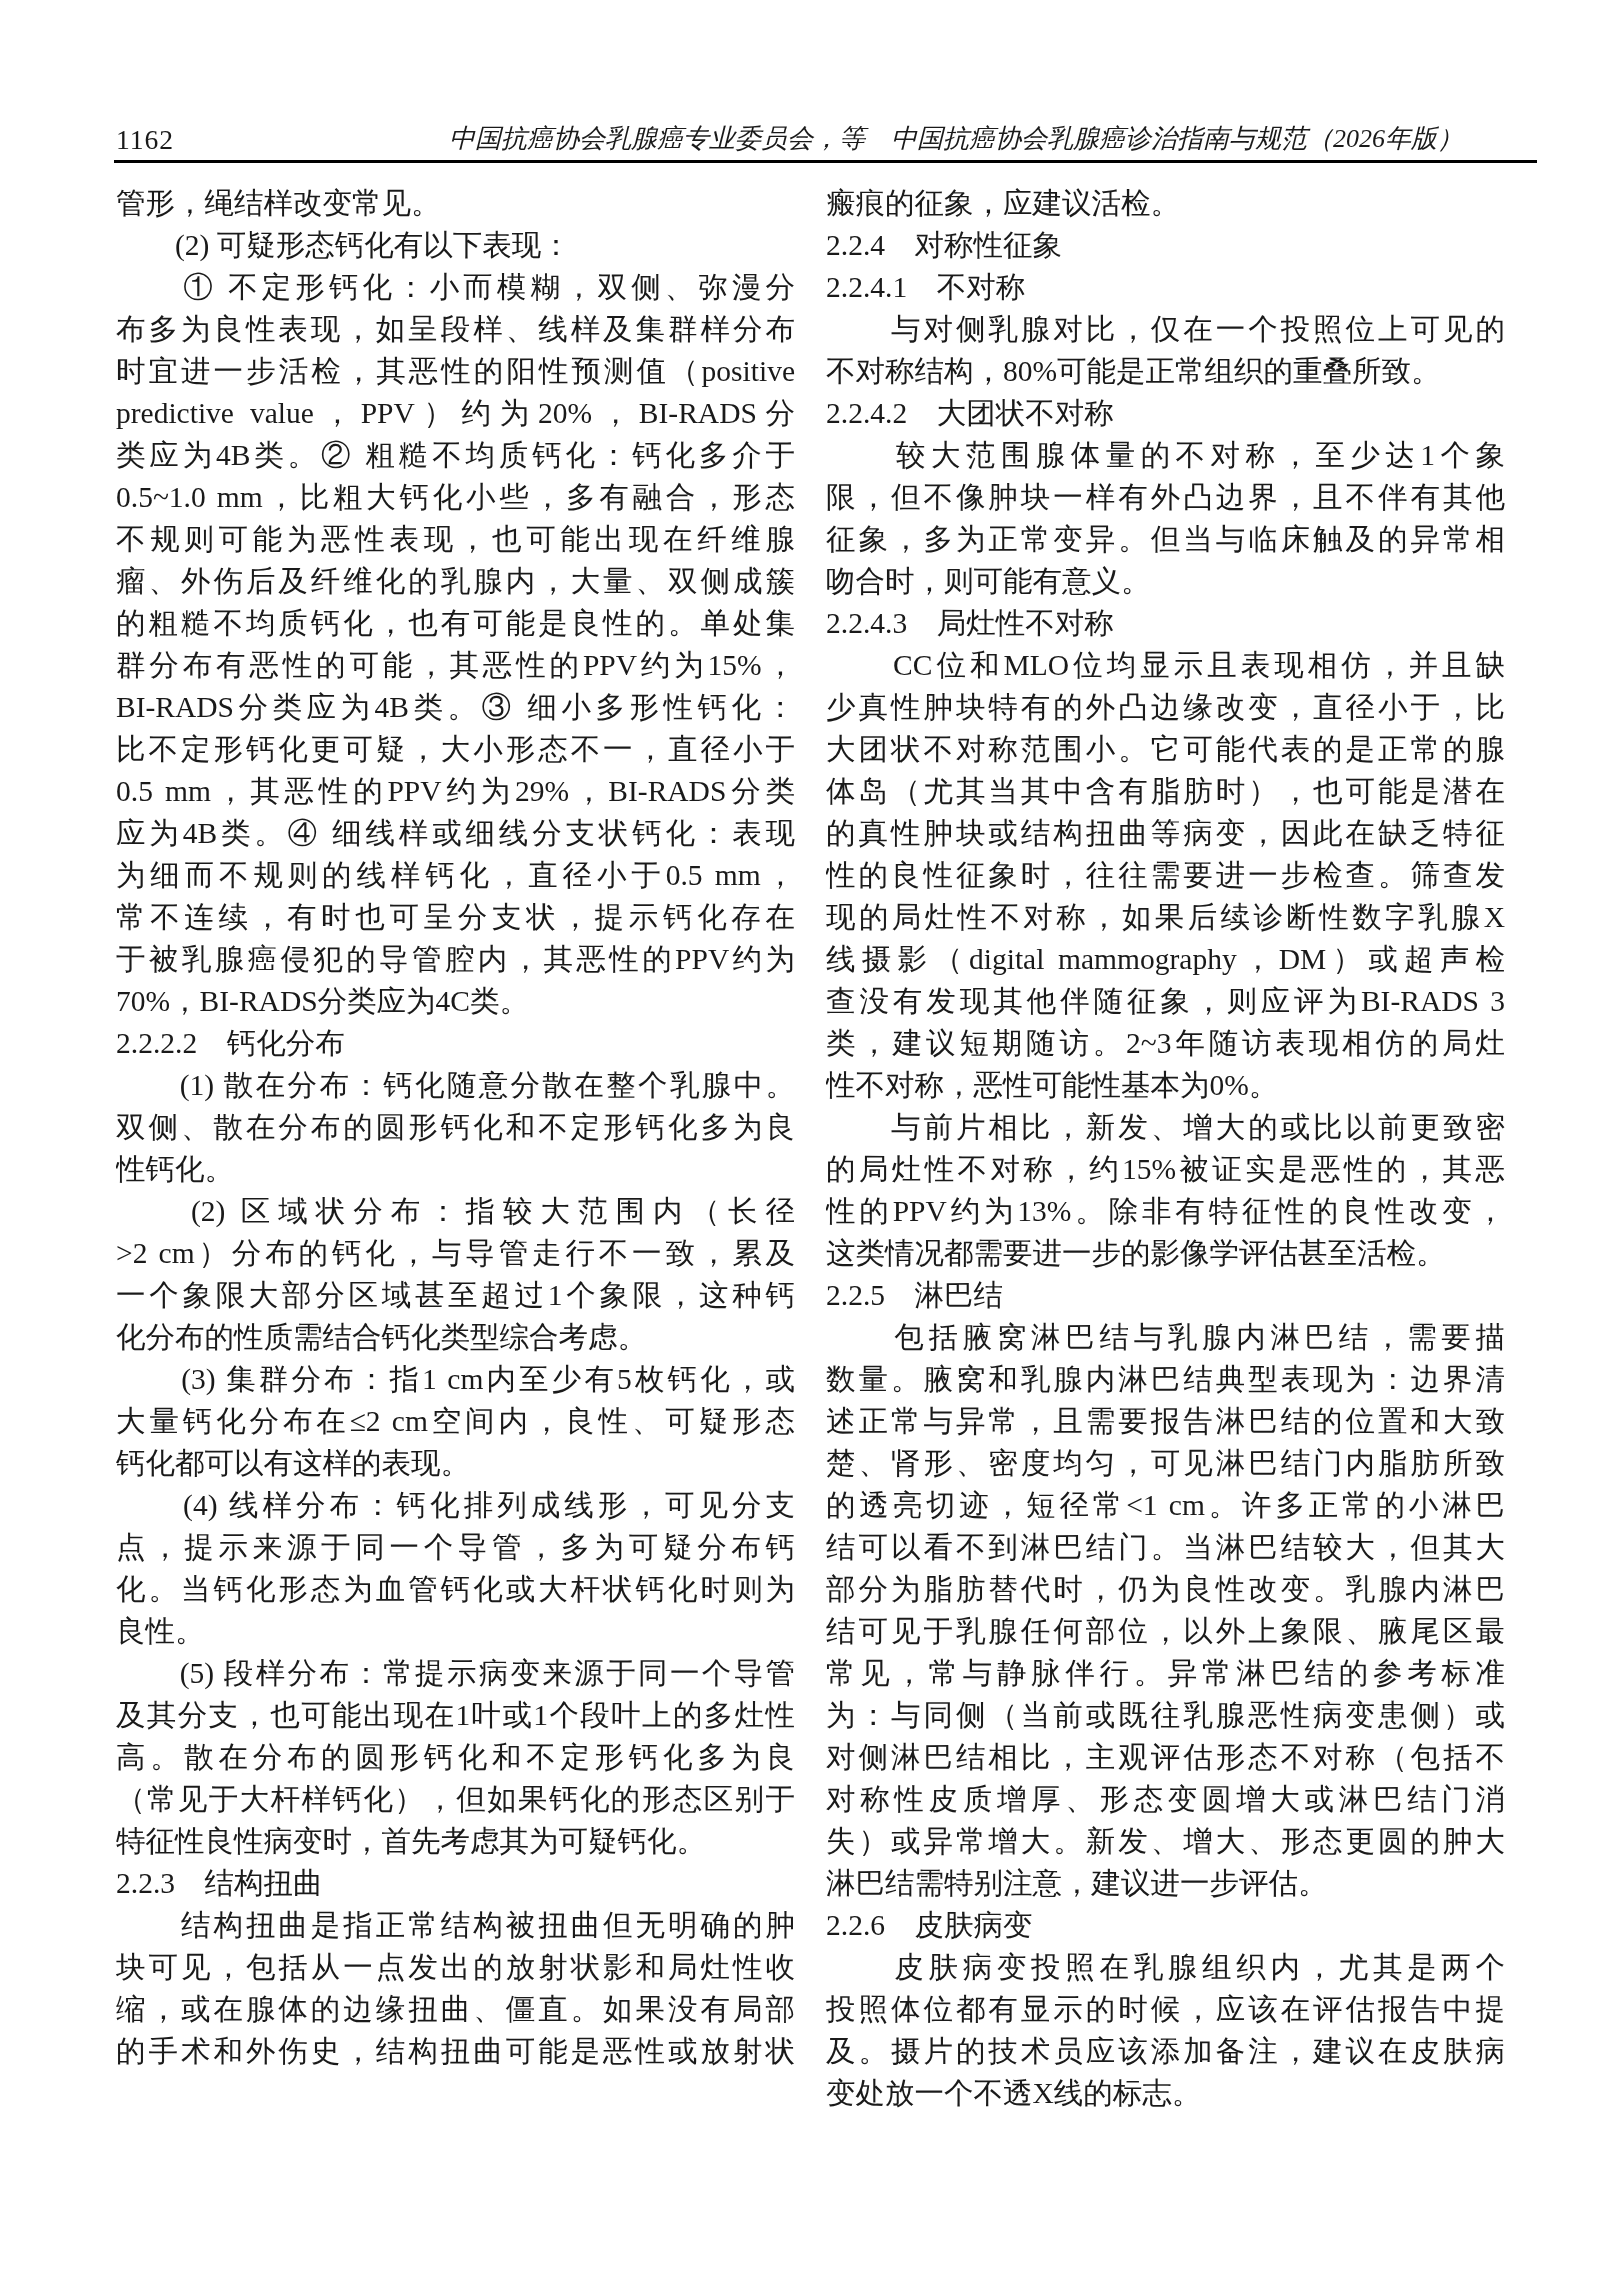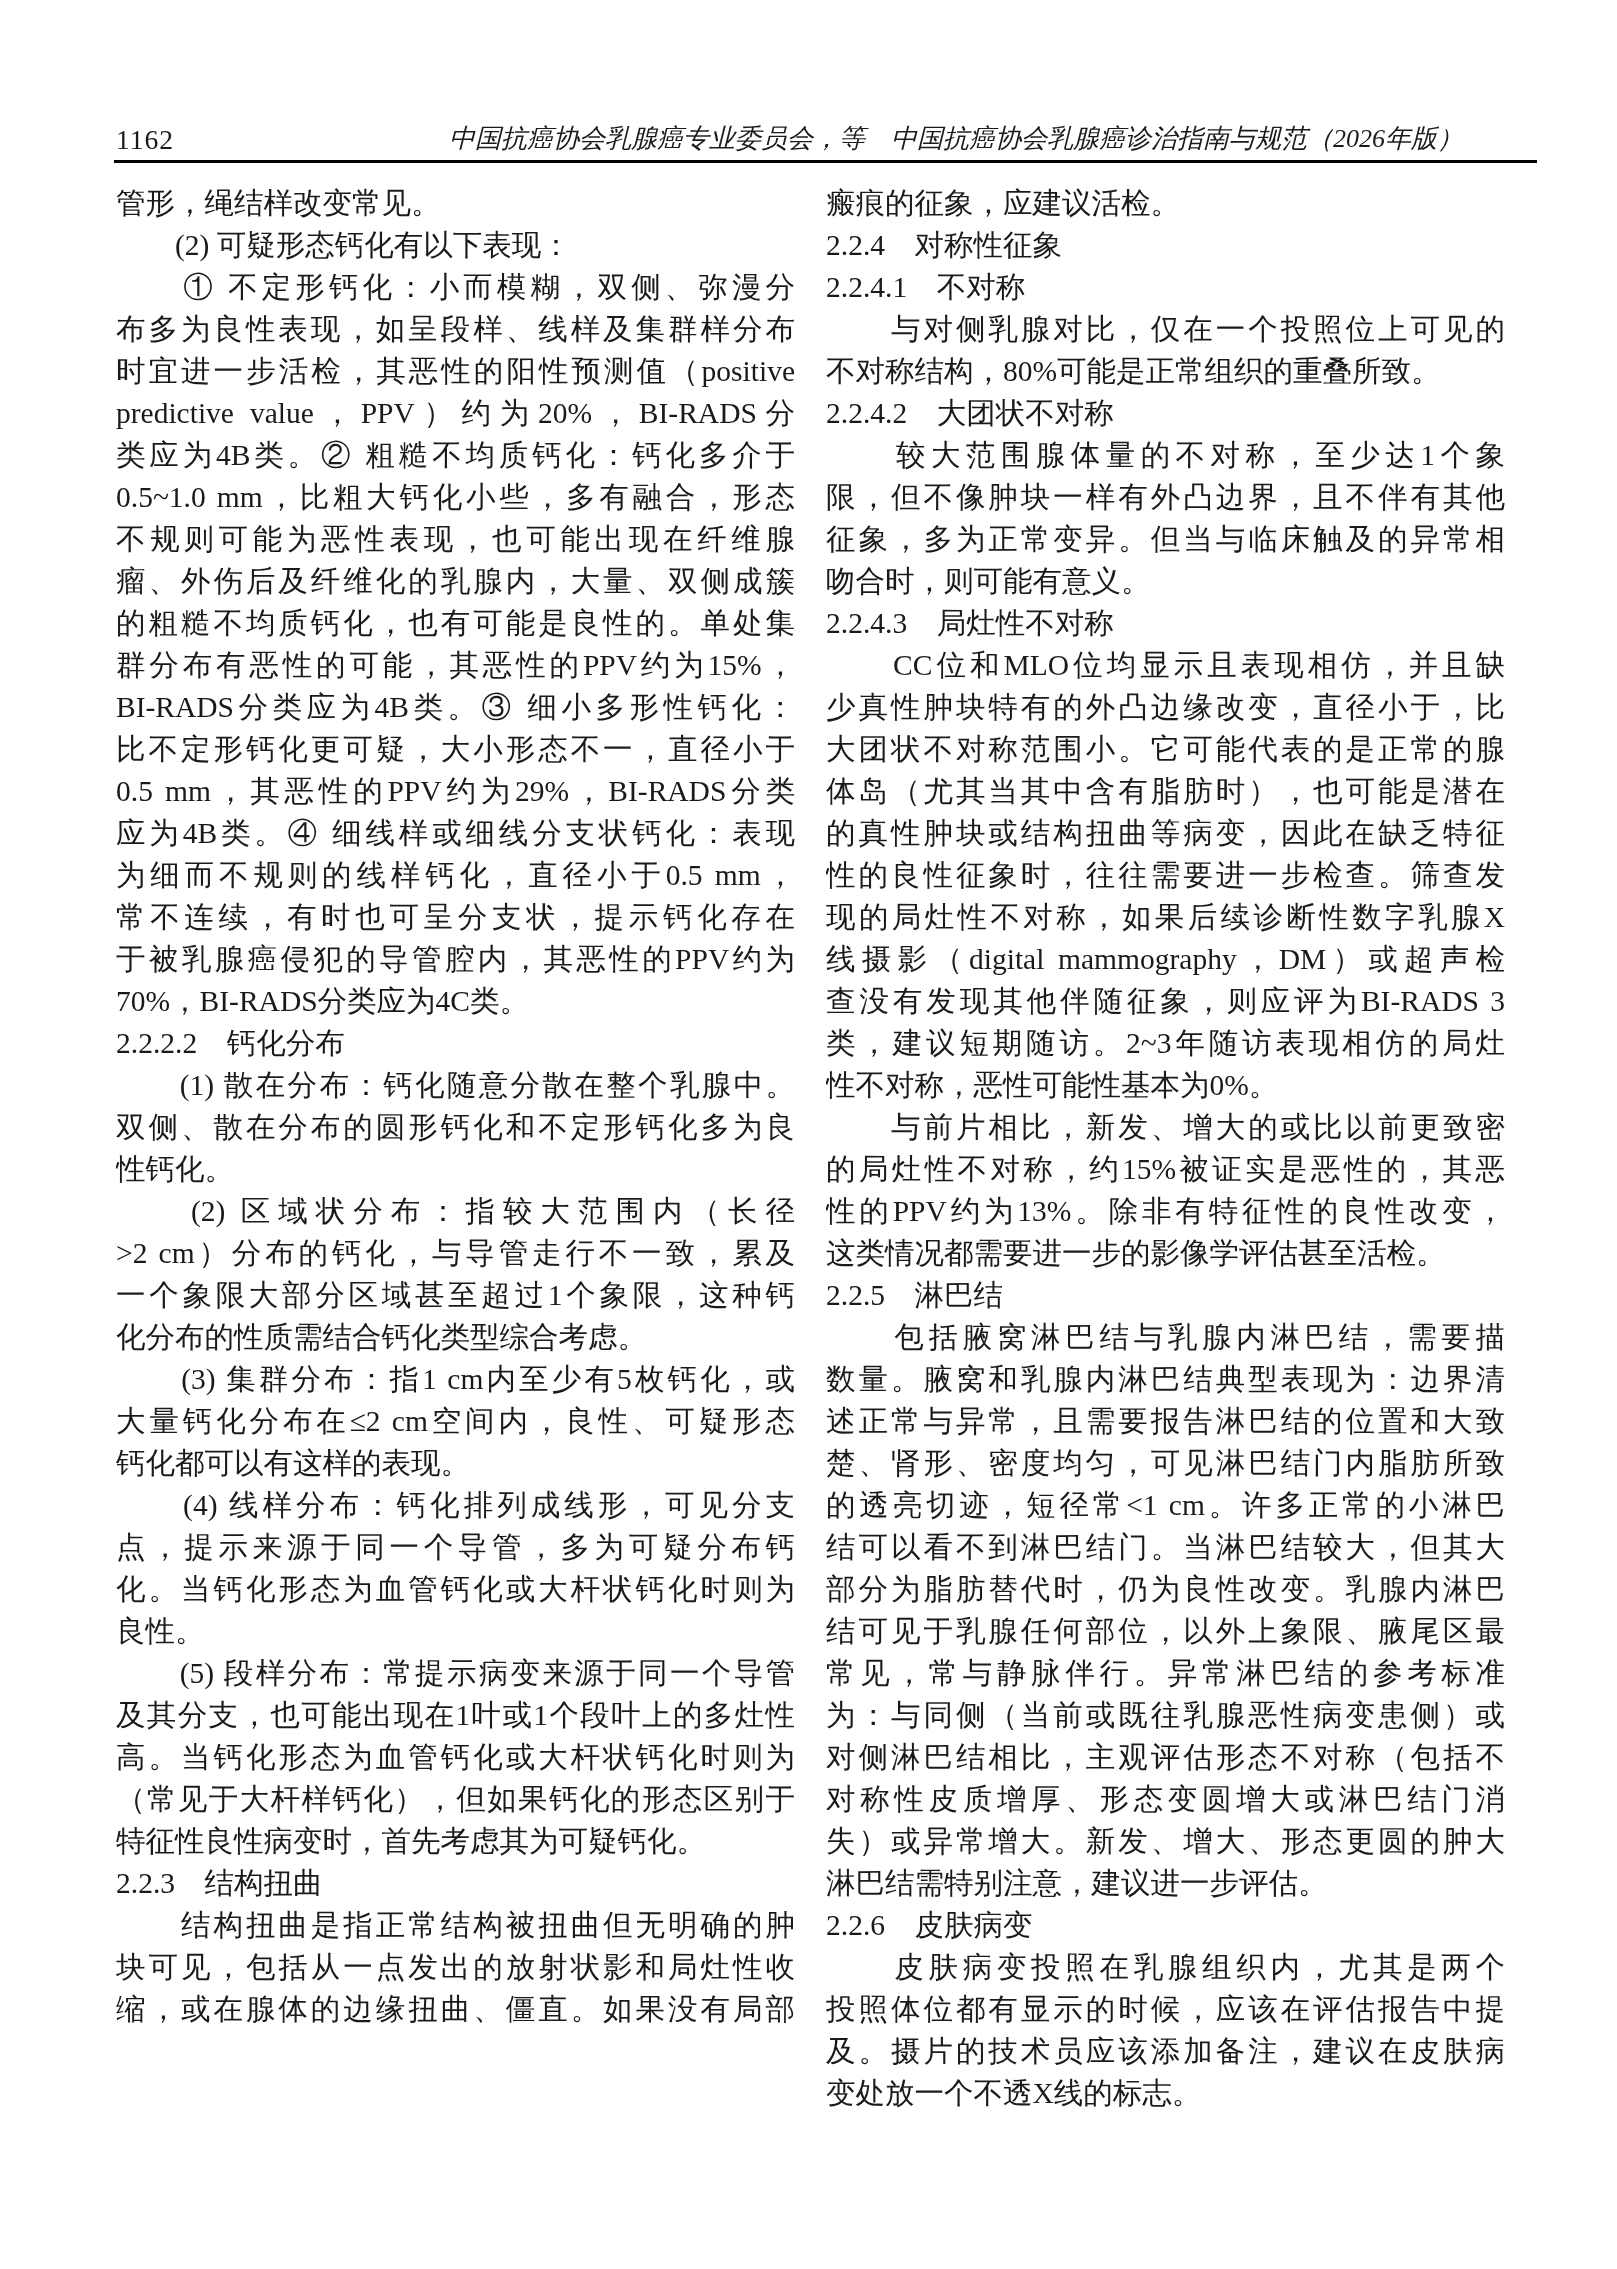--- a/index.html
+++ b/index.html
@@ -101,27 +101,28 @@
       <div class="line">化分布的性质需结合钙化类型综合考虑。</div>
       <div class="line j">　　(3) 集群分布：指1 cm内至少有5枚钙化，或</div>
       <div class="line j">大量钙化分布在≤2 cm空间内，良性、可疑形态</div>
       <div class="line">钙化都可以有这样的表现。</div>
       <div class="line j">　　(4) 线样分布：钙化排列成线形，可见分支</div>
       <div class="line j">点，提示来源于同一个导管，多为可疑分布钙</div>
       <div class="line j">化。当钙化形态为血管钙化或大杆状钙化时则为</div>
       <div class="line">良性。</div>
       <div class="line j">　　(5) 段样分布：常提示病变来源于同一个导管</div>
       <div class="line j">及其分支，也可能出现在1叶或1个段叶上的多灶性</div>
-      <div class="line j">高。当钙化形态为血管钙化或大杆状钙化时则为</div>
+      <div class="line j">高。散在分布的圆形钙化和不定形钙化多为良</div>
       <div class="line j">（常见于大杆样钙化），但如果钙化的形态区别于</div>
       <div class="line">特征性良性病变时，首先考虑其为可疑钙化。</div>
       <div class="line">2.2.3　结构扭曲</div>
       <div class="line j">　　结构扭曲是指正常结构被扭曲但无明确的肿</div>
       <div class="line j">块可见，包括从一点发出的放射状影和局灶性收</div>
       <div class="line j">缩，或在腺体的边缘扭曲、僵直。如果没有局部</div>
+      <div class="line j">的手术和外伤史，结构扭曲可能是恶性或放射状</div>
     </div>
   <div class="col col-right">
       <div class="line">瘢痕的征象，应建议活检。</div>
       <div class="line">2.2.4　对称性征象</div>
       <div class="line">2.2.4.1　不对称</div>
       <div class="line j">　　与对侧乳腺对比，仅在一个投照位上可见的</div>
       <div class="line">不对称结构，80%可能是正常组织的重叠所致。</div>
       <div class="line">2.2.4.2　大团状不对称</div>
       <div class="line j">　　较大范围腺体量的不对称，至少达1个象</div>
       <div class="line j">限，但不像肿块一样有外凸边界，且不伴有其他</div>

